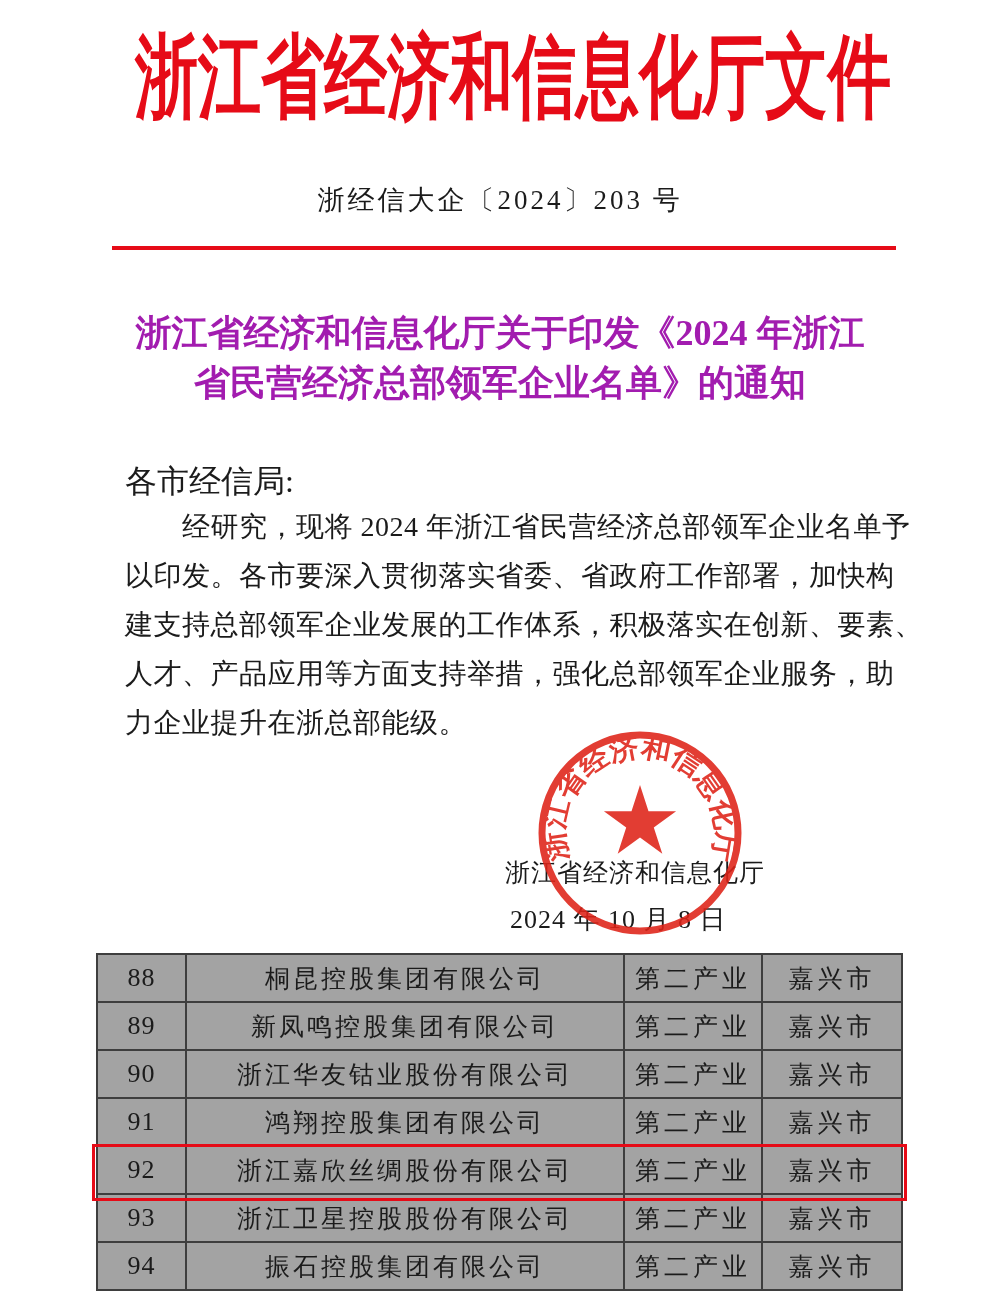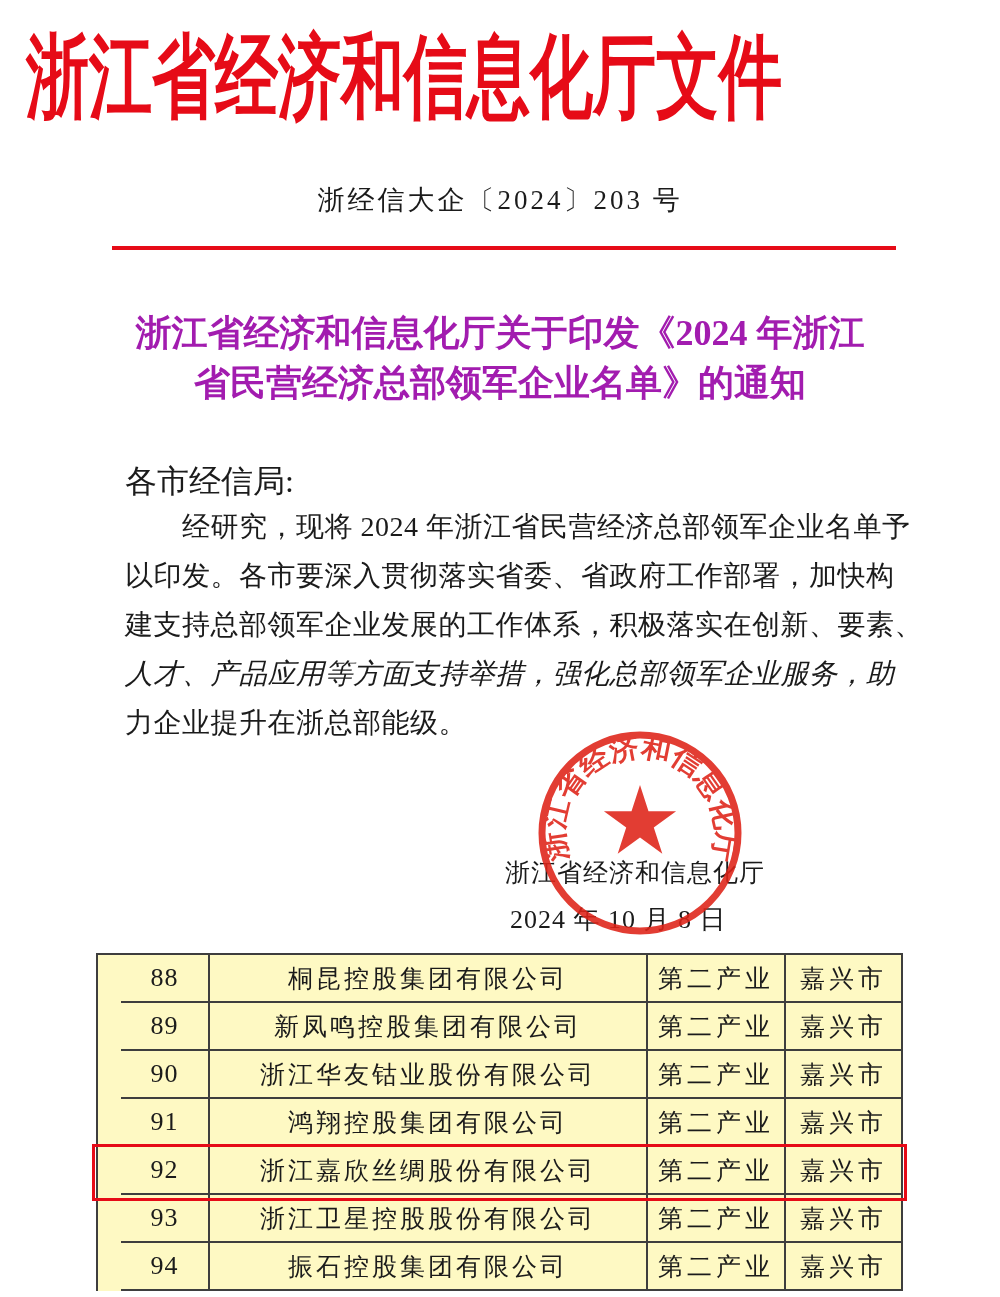--- a/index.html
+++ b/index.html
@@ -12,21 +12,21 @@
     font-family: "Liberation Serif", "DejaVu Serif", serif;
     color: #1b1b1b;
   }
   :root {
     --red: #e60b17;
     --stamp-red: #df2318;
     --border: #3e3e3e;
   }
   .header-title {
     position: absolute; left: 4px; right: 0; top: 24px; height: 108px;
-    display: flex; align-items: center; padding-left: 22px;
+    display: flex; justify-content: center; align-items: center; padding-left: 22px;
   }
   .header-title span {
     font-size: 63px; font-weight: bold; color: var(--red);
     white-space: nowrap; transform: scaleY(1.45);
   }
   .doc-number {
     position: absolute; left: 0; right: 0; top: 182px;
     text-align: center; font-size: 27px; letter-spacing: 3px;
   }
   .red-line {
@@ -41,21 +41,21 @@
   .salutation {
     position: absolute; left: 125px; top: 460px; font-size: 32px; white-space: nowrap;
   }
   .para-line {
     position: absolute; left: 125px; font-size: 28px; white-space: nowrap;
     letter-spacing: 0.5px;
   }
   .pl-0 { top: 508px; padding-left: 57px; }
   .pl-1 { top: 557px; }
   .pl-2 { top: 606px; }
-  .pl-3 { top: 655px; font-style: italic; }
+  .pl-3 { top: 655px; }
   .pl-4 { top: 704px; }
   .signature {
     position: absolute; left: 505px; top: 856px; font-size: 25px;
     letter-spacing: 1px; white-space: nowrap;
   }
   .date-line {
     position: absolute; left: 510px; top: 902px; font-size: 26px;
     letter-spacing: 1px; white-space: nowrap;
   }
   .stamp {
@@ -65,22 +65,21 @@
   .stamp text {
     font-family: "Liberation Serif", "DejaVu Serif", serif;
     font-weight: bold; font-size: 27px; fill: var(--stamp-red);
   }
   .doc-table {
     position: absolute; left: 96px; top: 953px; width: 807px;
     box-sizing: border-box;
     border-top: 2px solid var(--border);
     border-left: 2px solid var(--border);
     border-right: 2px solid var(--border);
-    background: #fef9c3;
-    padding-left: 23px;
+    background: #a3a3a3;
   }
   .trow {
     display: flex; height: 48px; box-sizing: border-box;
     border-bottom: 2px solid var(--border);
   }
   .cell {
     display: flex; align-items: center; justify-content: center;
     box-sizing: border-box; font-size: 25px; overflow: hidden; white-space: nowrap;
   }
   .c-seq { width: 87px; font-size: 26px; letter-spacing: 1px; }

